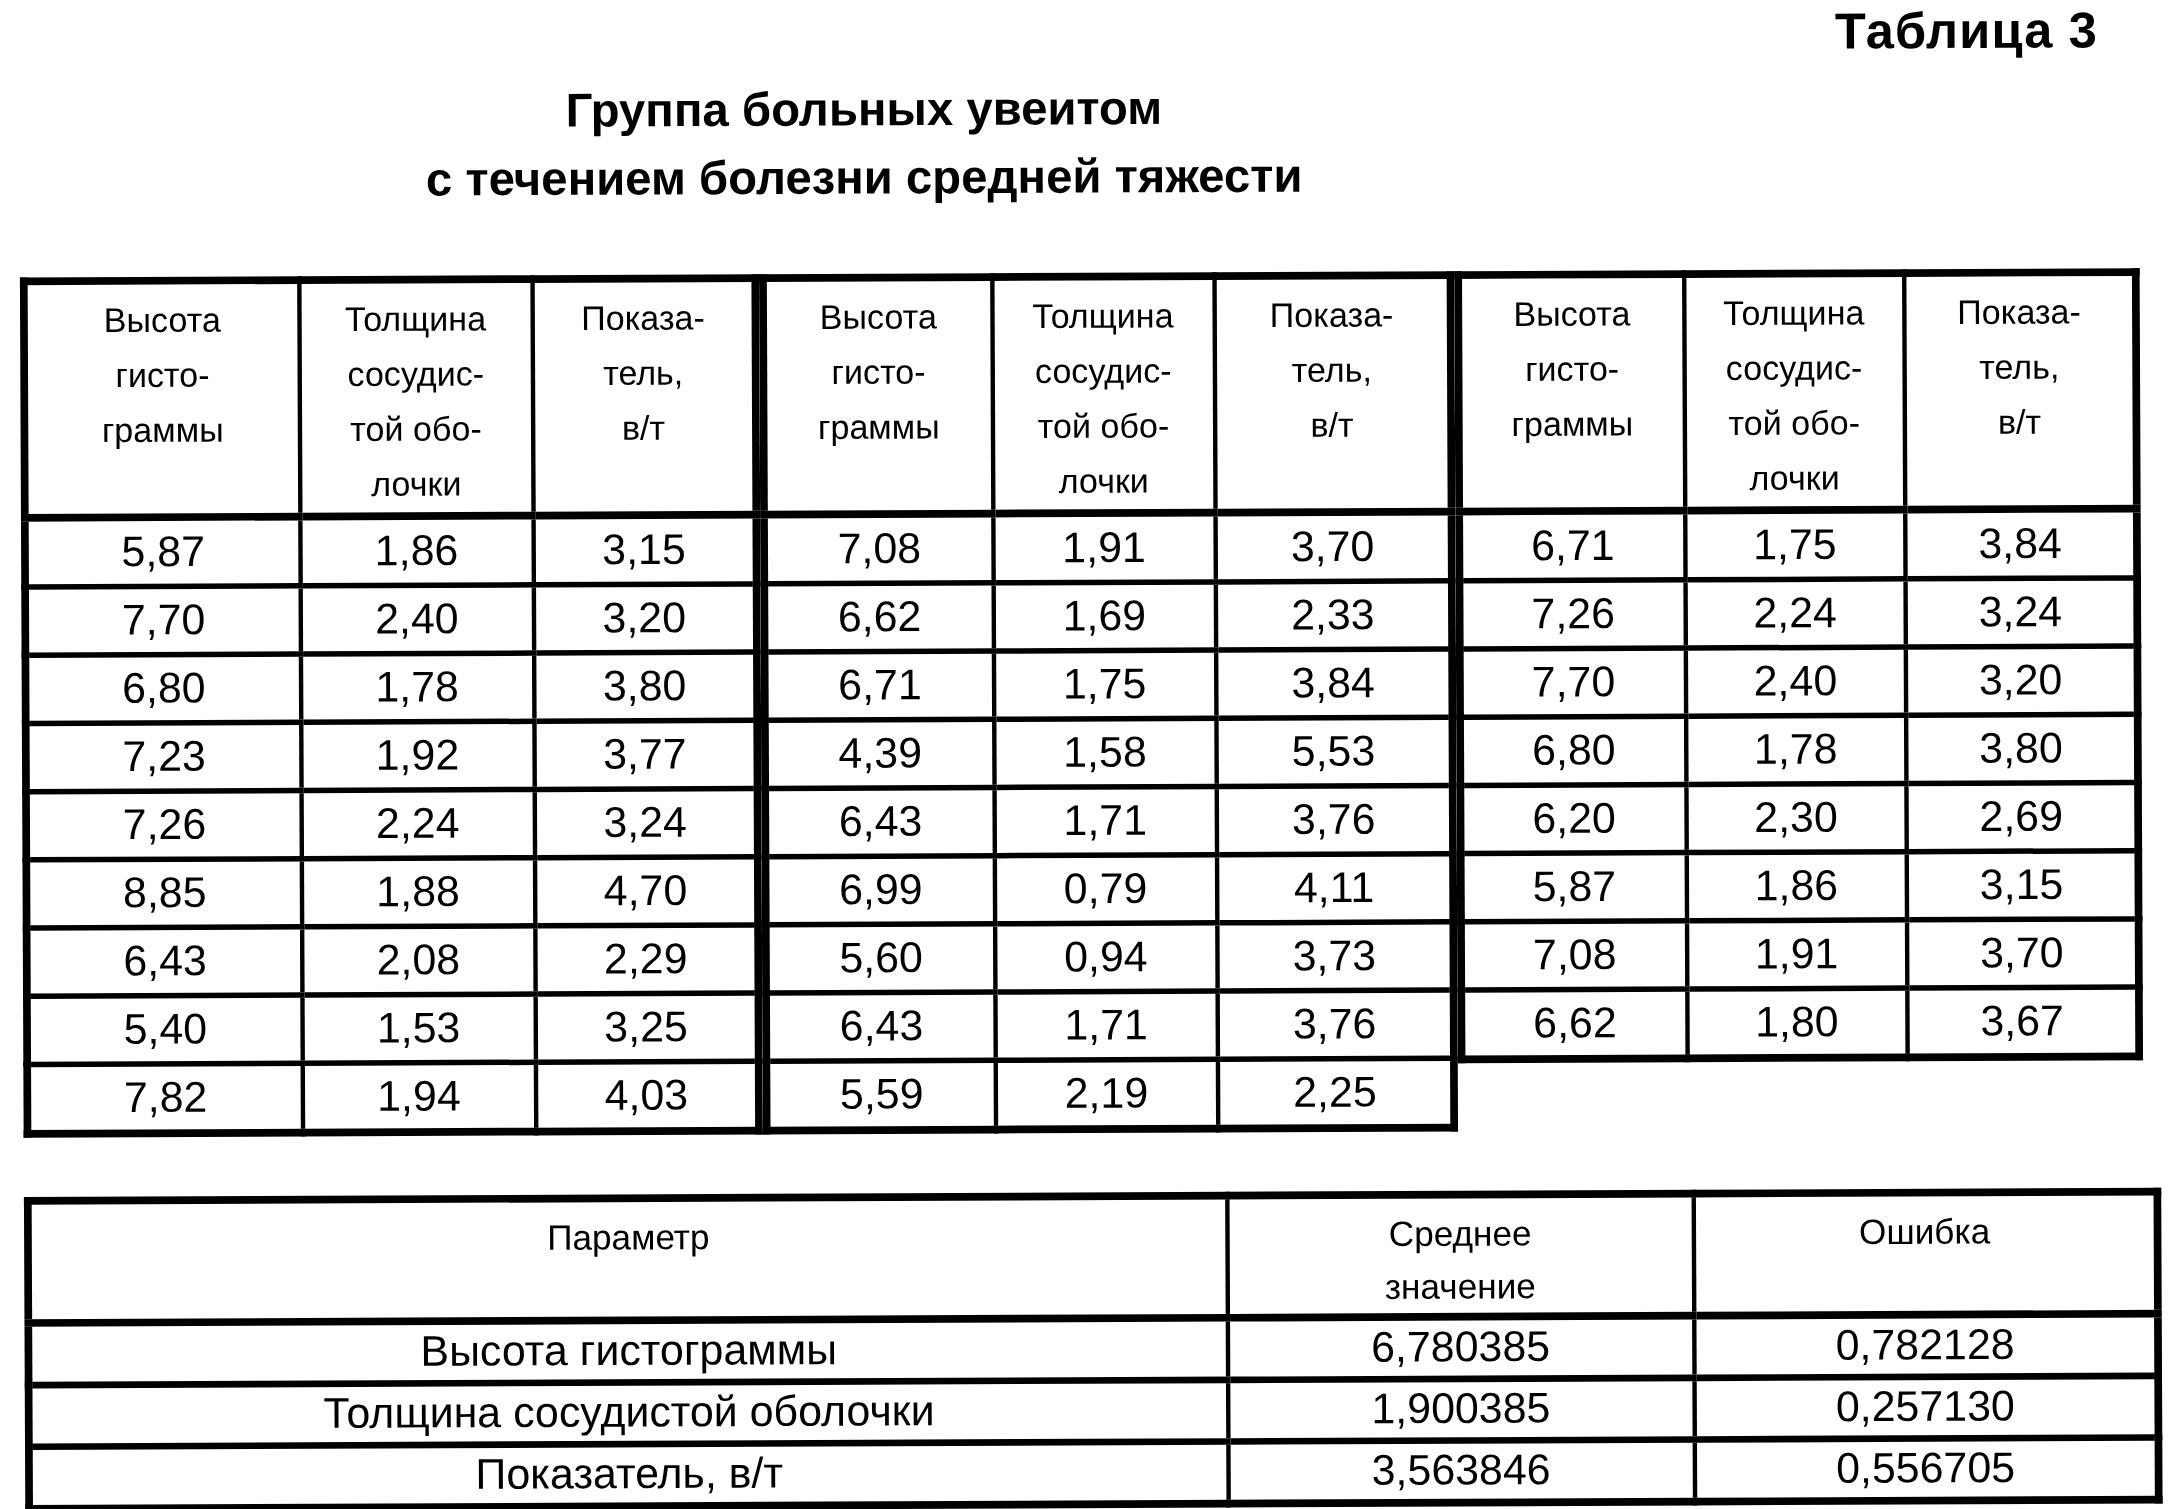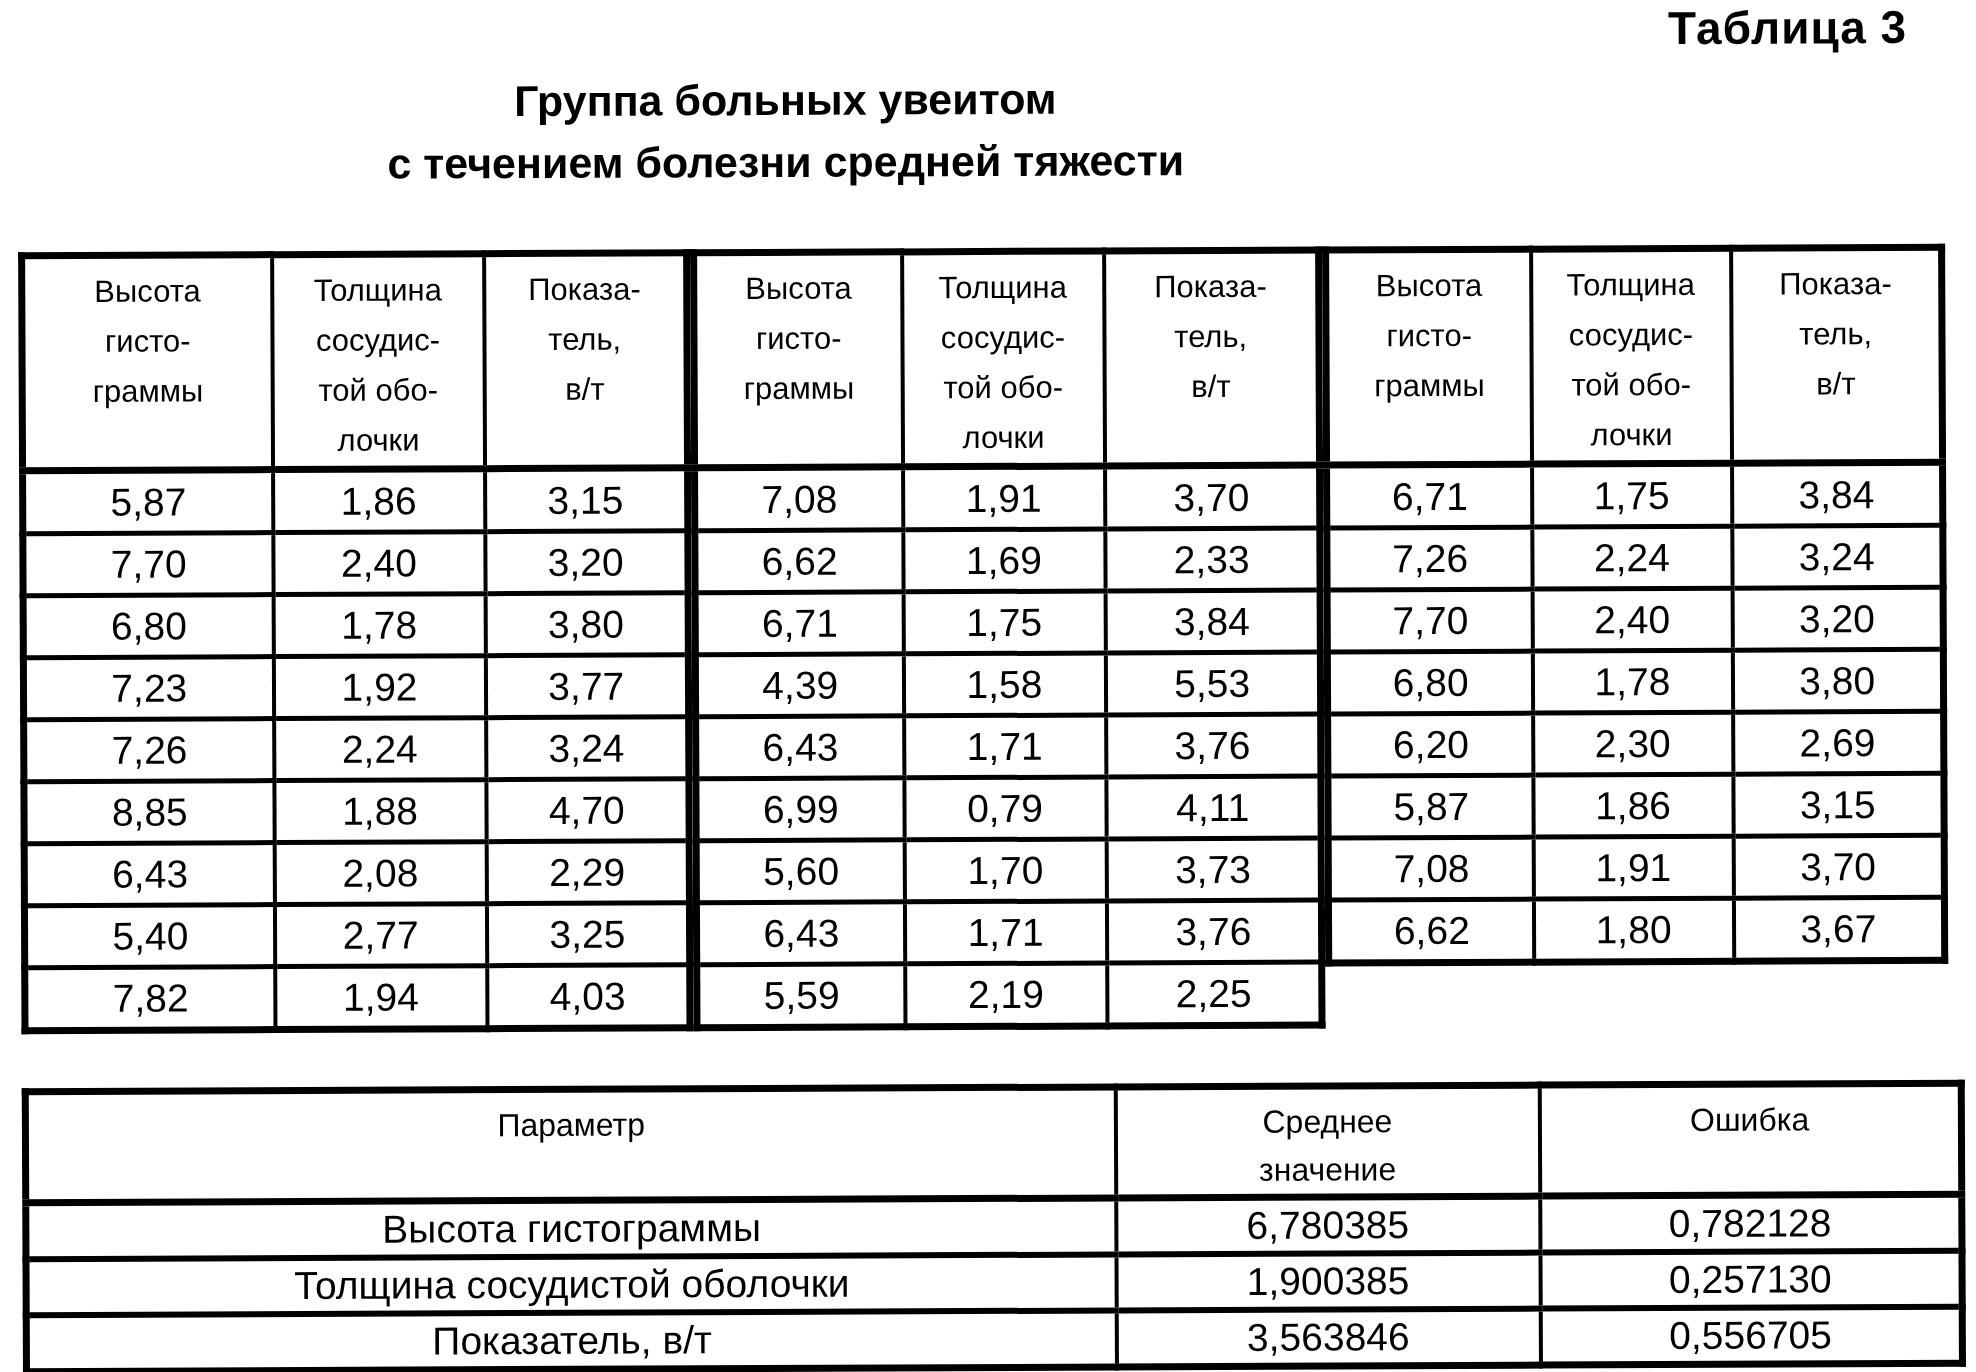--- a/index.html
+++ b/index.html
@@ -167,21 +167,21 @@
             <td>1,88</td>
             <td>4,70</td>
           </tr>
           <tr>
             <td>6,43</td>
             <td>2,08</td>
             <td>2,29</td>
           </tr>
           <tr>
             <td>5,40</td>
-            <td>2,77</td>
+            <td>1,53</td>
             <td>3,25</td>
           </tr>
           <tr>
             <td>7,82</td>
             <td>1,94</td>
             <td>4,03</td>
           </tr>
         </tbody>
       </table>
     <table class="grp">
@@ -230,21 +230,21 @@
             <td>1,71</td>
             <td>3,76</td>
           </tr>
           <tr>
             <td>6,99</td>
             <td>0,79</td>
             <td>4,11</td>
           </tr>
           <tr>
             <td>5,60</td>
-            <td>1,70</td>
+            <td>0,94</td>
             <td>3,73</td>
           </tr>
           <tr>
             <td>6,43</td>
             <td>1,71</td>
             <td>3,76</td>
           </tr>
           <tr>
             <td>5,59</td>
             <td>2,19</td>

